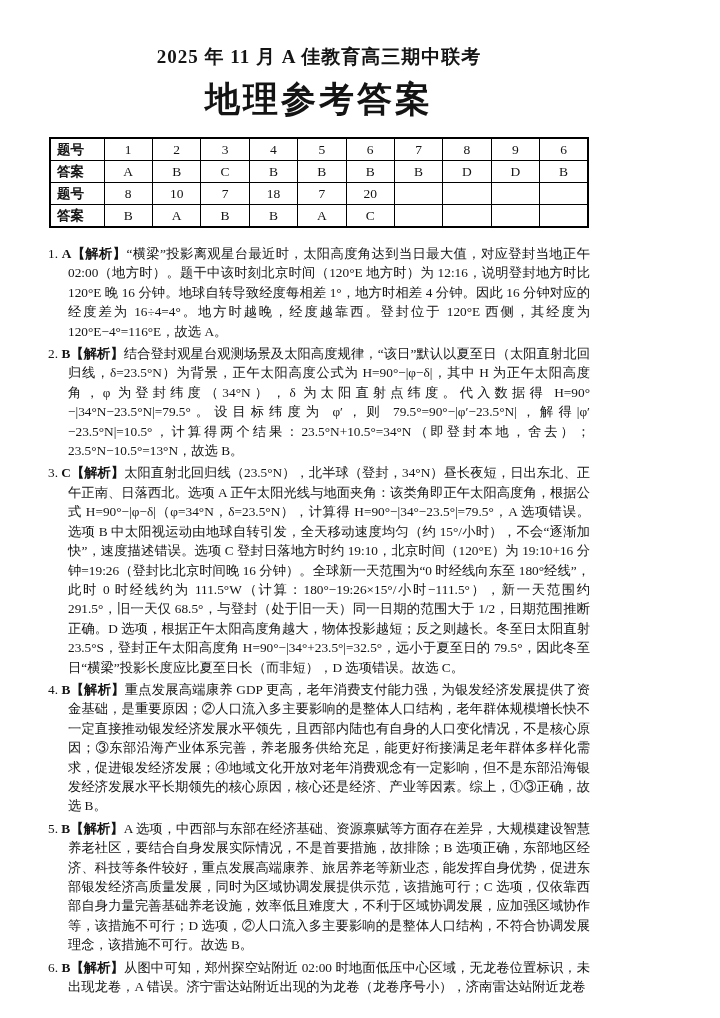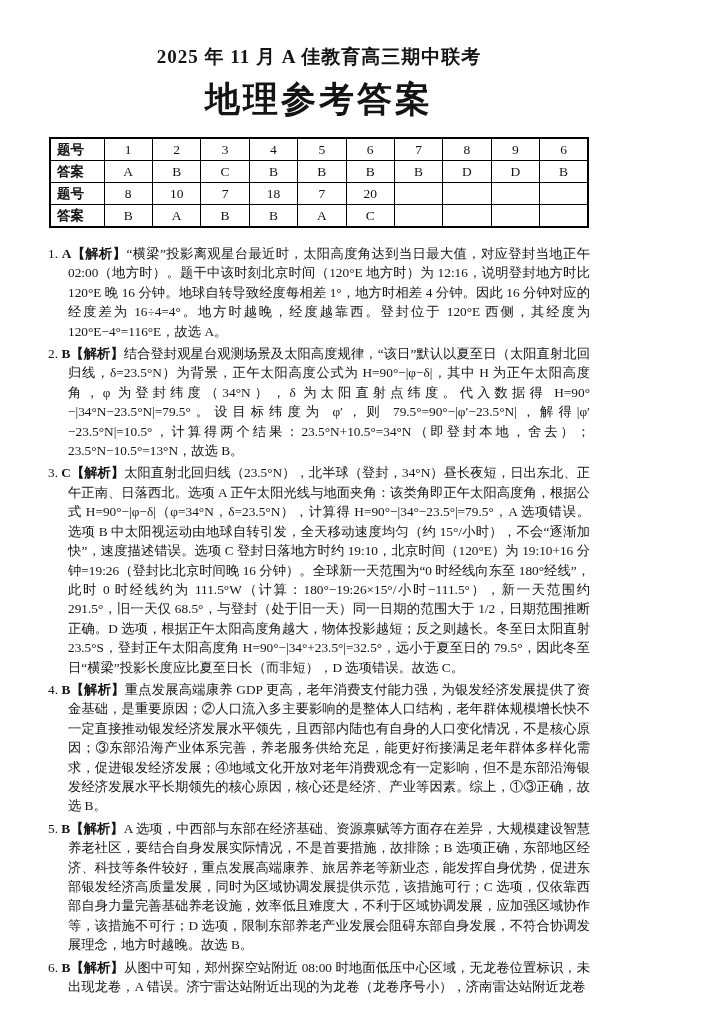--- a/index.html
+++ b/index.html
@@ -144,18 +144,18 @@
           <td></td>
         </tr>
       </tbody>
   </table>
 
   <div class="explanations" id="explanations">
       <p class="expl"><span class="num">1. </span><span class="ans">A</span><span class="tag">【解析】</span><span class="txt">“横梁”投影离观星台最近时，太阳高度角达到当日最大值，对应登封当地正午 02:00（地方时）。题干中该时刻北京时间（120°E 地方时）为 12:16，说明登封地方时比 120°E 晚 16 分钟。地球自转导致经度每相差 1°，地方时相差 4 分钟。因此 16 分钟对应的经度差为 16÷4=4°。地方时越晚，经度越靠西。登封位于 120°E 西侧，其经度为 120°E−4°=116°E，故选 A。</span></p>
       <p class="expl"><span class="num">2. </span><span class="ans">B</span><span class="tag">【解析】</span><span class="txt">结合登封观星台观测场景及太阳高度规律，“该日”默认以夏至日（太阳直射北回归线，δ=23.5°N）为背景，正午太阳高度公式为 H=90°−|φ−δ|，其中 H 为正午太阳高度角，φ 为登封纬度（34°N），δ 为太阳直射点纬度。代入数据得 H=90°−|34°N−23.5°N|=79.5°。设目标纬度为 φ′，则 79.5°=90°−|φ′−23.5°N|，解得|φ′−23.5°N|=10.5°，计算得两个结果：23.5°N+10.5°=34°N（即登封本地，舍去）；23.5°N−10.5°=13°N，故选 B。</span></p>
       <p class="expl"><span class="num">3. </span><span class="ans">C</span><span class="tag">【解析】</span><span class="txt">太阳直射北回归线（23.5°N），北半球（登封，34°N）昼长夜短，日出东北、正午正南、日落西北。选项 A 正午太阳光线与地面夹角：该类角即正午太阳高度角，根据公式 H=90°−|φ−δ|（φ=34°N，δ=23.5°N），计算得 H=90°−|34°−23.5°|=79.5°，A 选项错误。选项 B 中太阳视运动由地球自转引发，全天移动速度均匀（约 15°/小时），不会“逐渐加快”，速度描述错误。选项 C 登封日落地方时约 19:10，北京时间（120°E）为 19:10+16 分钟=19:26（登封比北京时间晚 16 分钟）。全球新一天范围为“0 时经线向东至 180°经线”，此时 0 时经线约为 111.5°W（计算：180°−19:26×15°/小时−111.5°），新一天范围约 291.5°，旧一天仅 68.5°，与登封（处于旧一天）同一日期的范围大于 1/2，日期范围推断正确。D 选项，根据正午太阳高度角越大，物体投影越短；反之则越长。冬至日太阳直射 23.5°S，登封正午太阳高度角 H=90°−|34°+23.5°|=32.5°，远小于夏至日的 79.5°，因此冬至日“横梁”投影长度应比夏至日长（而非短），D 选项错误。故选 C。</span></p>
       <p class="expl"><span class="num">4. </span><span class="ans">B</span><span class="tag">【解析】</span><span class="txt">重点发展高端康养 GDP 更高，老年消费支付能力强，为银发经济发展提供了资金基础，是重要原因；②人口流入多主要影响的是整体人口结构，老年群体规模增长快不一定直接推动银发经济发展水平领先，且西部内陆也有自身的人口变化情况，不是核心原因；③东部沿海产业体系完善，养老服务供给充足，能更好衔接满足老年群体多样化需求，促进银发经济发展；④地域文化开放对老年消费观念有一定影响，但不是东部沿海银发经济发展水平长期领先的核心原因，核心还是经济、产业等因素。综上，①③正确，故选 B。</span></p>
-      <p class="expl"><span class="num">5. </span><span class="ans">B</span><span class="tag">【解析】</span><span class="txt">A 选项，中西部与东部在经济基础、资源禀赋等方面存在差异，大规模建设智慧养老社区，要结合自身发展实际情况，不是首要措施，故排除；B 选项正确，东部地区经济、科技等条件较好，重点发展高端康养、旅居养老等新业态，能发挥自身优势，促进东部银发经济高质量发展，同时为区域协调发展提供示范，该措施可行；C 选项，仅依靠西部自身力量完善基础养老设施，效率低且难度大，不利于区域协调发展，应加强区域协作等，该措施不可行；D 选项，限制东部养老产业发展会阻碍东部自身发展，不符合协调发展理念，地方时越晚。故选 B。</span></p>
-      <p class="expl"><span class="num">6. </span><span class="ans">B</span><span class="tag">【解析】</span><span class="txt">从图中可知，郑州探空站附近 08:00 时地面低压中心区域，无龙卷位置标识，未出现龙卷，A 错误。济宁雷达站附近出现的为龙卷（龙卷序号小），济南雷达站附近龙卷</span></p>
+      <p class="expl"><span class="num">5. </span><span class="ans">B</span><span class="tag">【解析】</span><span class="txt">A 选项，中西部与东部在经济基础、资源禀赋等方面存在差异，大规模建设智慧养老社区，要结合自身发展实际情况，不是首要措施，故排除；B 选项正确，东部地区经济、科技等条件较好，重点发展高端康养、旅居养老等新业态，能发挥自身优势，促进东部银发经济高质量发展，同时为区域协调发展提供示范，该措施可行；C 选项，仅依靠西部自身力量完善基础养老设施，效率低且难度大，不利于区域协调发展，应加强区域协作等，该措施不可行；D 选项，②人口流入多主要影响的是整体人口结构，不符合协调发展理念，该措施不可行。故选 B。</span></p>
+      <p class="expl"><span class="num">6. </span><span class="ans">B</span><span class="tag">【解析】</span><span class="txt">从图中可知，郑州探空站附近 02:00 时地面低压中心区域，无龙卷位置标识，未出现龙卷，A 错误。济宁雷达站附近出现的为龙卷（龙卷序号小），济南雷达站附近龙卷</span></p>
     </div>
 
 
 </div>
 
 </body></html>

